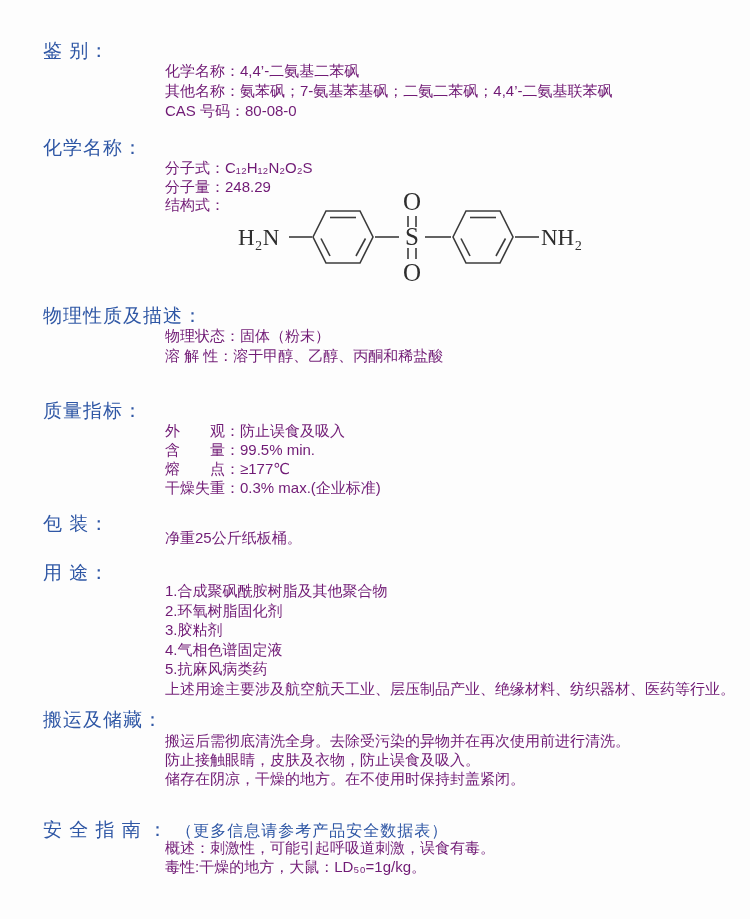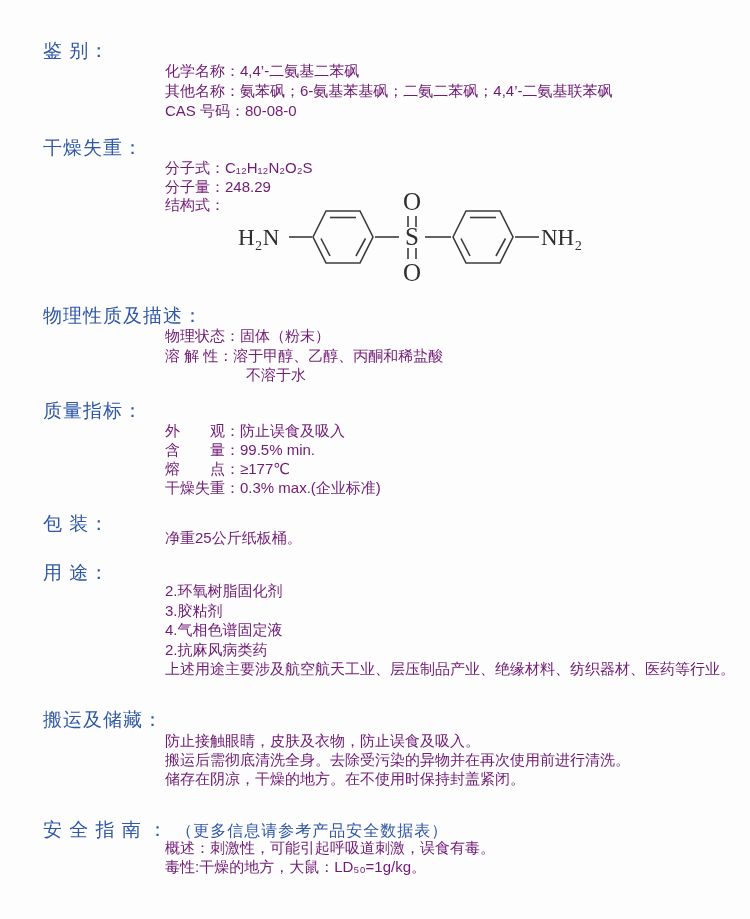--- a/index.html
+++ b/index.html
@@ -25,25 +25,25 @@
   svg line,svg polygon{stroke:#3c3c3c;stroke-width:1.6;fill:none;}
 </style>
 </head>
 <body>
 
 <div class="page">
 
   <div class="sec-title" style="top:38px">鉴 别：</div>
   <div class="content" style="top:61px;line-height:20px">
     <div class="line">化学名称：4,4’-二氨基二苯砜</div>
-    <div class="line">其他名称：氨苯砜；6-氨基苯基砜；二氨二苯砜；4,4’-二氨基联苯砜</div>
+    <div class="line">其他名称：氨苯砜；7-氨基苯基砜；二氨二苯砜；4,4’-二氨基联苯砜</div>
     <div class="line">CAS 号码：80-08-0</div>
   </div>
 
-  <div class="sec-title" style="top:135px">干燥失重：</div>
+  <div class="sec-title" style="top:135px">化学名称：</div>
   <div class="content" style="top:159px;line-height:18.5px">
     <div class="line"><span>分子式：</span><span>C₁₂H₁₂N₂O₂S</span></div>
     <div class="line"><span>分子量：</span><span>248.29</span></div>
     <div class="line">结构式：</div>
   </div>
 
   <div class="structure">
     <svg width="364" height="102" viewBox="0 0 364 102">
 
       <line x1="53" y1="45" x2="76" y2="45"></line>
@@ -74,49 +74,49 @@
       <text x="176" y="53" font-size="25" text-anchor="middle">S</text>
       <text x="176" y="89" font-size="25" text-anchor="middle">O</text>
       <text x="305" y="53" font-size="23">NH₂</text>
     </svg>
   </div>
 
   <div class="sec-title" style="top:303px">物理性质及描述：</div>
   <div class="content" style="top:326px;line-height:19.5px">
     <div class="line">物理状态：固体（粉末）</div>
     <div class="line">溶 解 性：溶于甲醇、乙醇、丙酮和稀盐酸</div>
-    <div class="line indent80">不溶于水</div>
   </div>
 
   <div class="sec-title" style="top:398px">质量指标：</div>
   <div class="content" style="top:421px;line-height:19px">
     <div class="line">外　　观：防止误食及吸入</div>
     <div class="line">含　　量：99.5% min.</div>
     <div class="line">熔　　点：≥177℃</div>
     <div class="line">干燥失重：0.3% max.(企业标准)</div>
   </div>
 
   <div class="sec-title" style="top:511px">包 装：</div>
   <div class="content" style="top:528px;line-height:19px">
     <div class="line">净重25公斤纸板桶。</div>
   </div>
 
   <div class="sec-title" style="top:560px">用 途：</div>
   <div class="content" style="top:581px;line-height:19.5px">
+    <div class="line">1.合成聚砜酰胺树脂及其他聚合物</div>
     <div class="line">2.环氧树脂固化剂</div>
     <div class="line">3.胶粘剂</div>
     <div class="line">4.气相色谱固定液</div>
-    <div class="line">2.抗麻风病类药</div>
+    <div class="line">5.抗麻风病类药</div>
     <div class="line">上述用途主要涉及航空航天工业、层压制品产业、绝缘材料、纺织器材、医药等行业。</div>
   </div>
 
   <div class="sec-title" style="top:707px">搬运及储藏：</div>
   <div class="content" style="top:731px;line-height:19px">
+    <div class="line">搬运后需彻底清洗全身。去除受污染的异物并在再次使用前进行清洗。</div>
     <div class="line">防止接触眼睛，皮肤及衣物，防止误食及吸入。</div>
-    <div class="line">搬运后需彻底清洗全身。去除受污染的异物并在再次使用前进行清洗。</div>
     <div class="line">储存在阴凉，干燥的地方。在不使用时保持封盖紧闭。</div>
   </div>
 
   <div class="sec-title" style="top:817px"><span>安 全 指 南 ：</span><span class="note-blue">（更多信息请参考产品安全数据表）</span></div>
   <div class="content" style="top:839px;line-height:18.5px">
     <div class="line">概述：刺激性，可能引起呼吸道刺激，误食有毒。</div>
     <div class="line">毒性:干燥的地方，大鼠：LD₅₀=1g/kg。</div>
   </div>
 
 </div>

